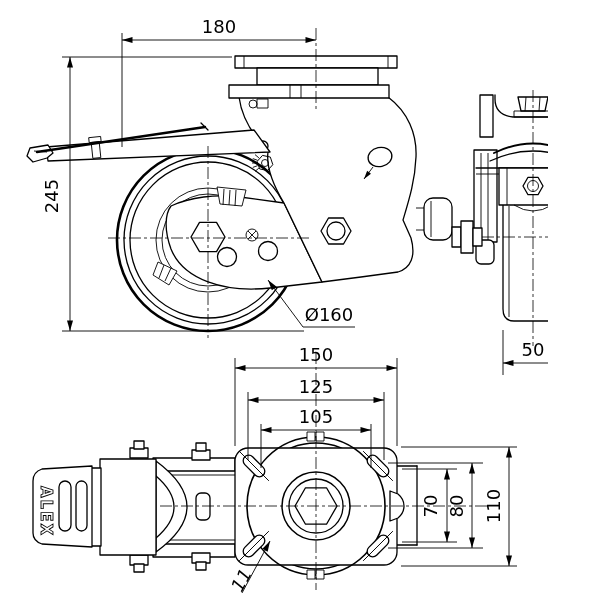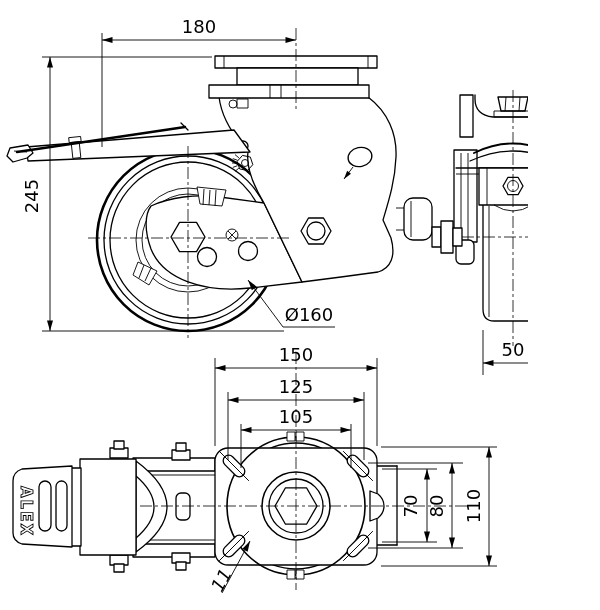--- a/index.html
+++ b/index.html
@@ -1,16 +1,16 @@
 <!DOCTYPE html>
 <html><head>
 <meta charset="utf-8">
 <style>
   html,body{margin:0;padding:0;background:#fff;}
-  #stage{width:528px;height:610px;background:#fff;position:relative;overflow:hidden;}
+  #stage{width:528px;height:610px;background:#fff;position:relative;overflow:hidden;margin-left:20px;}
   svg{display:block;}
   .s  {stroke:#000;fill:none;stroke-width:1.3;stroke-linejoin:round;stroke-linecap:round;}
   .sw {stroke:#000;fill:#fff;stroke-width:1.3;stroke-linejoin:round;}
   .hv {stroke-width:2.6;}
   .md {stroke-width:1.9;}
   .tn {stroke-width:0.9;stroke-linecap:butt;}
   .cl {stroke:#000;fill:none;stroke-width:0.8;stroke-dasharray:12 3 3 3;}
   .ah {fill:#000;stroke:none;}
   text.dim{font-family:"DejaVu Sans",sans-serif;font-size:18px;fill:#000;stroke:none;text-anchor:middle;}
   text.brand{font-family:"DejaVu Sans",sans-serif;font-size:15px;font-weight:bold;letter-spacing:2px;fill:none;stroke:#000;stroke-width:0.9;text-anchor:start;}

